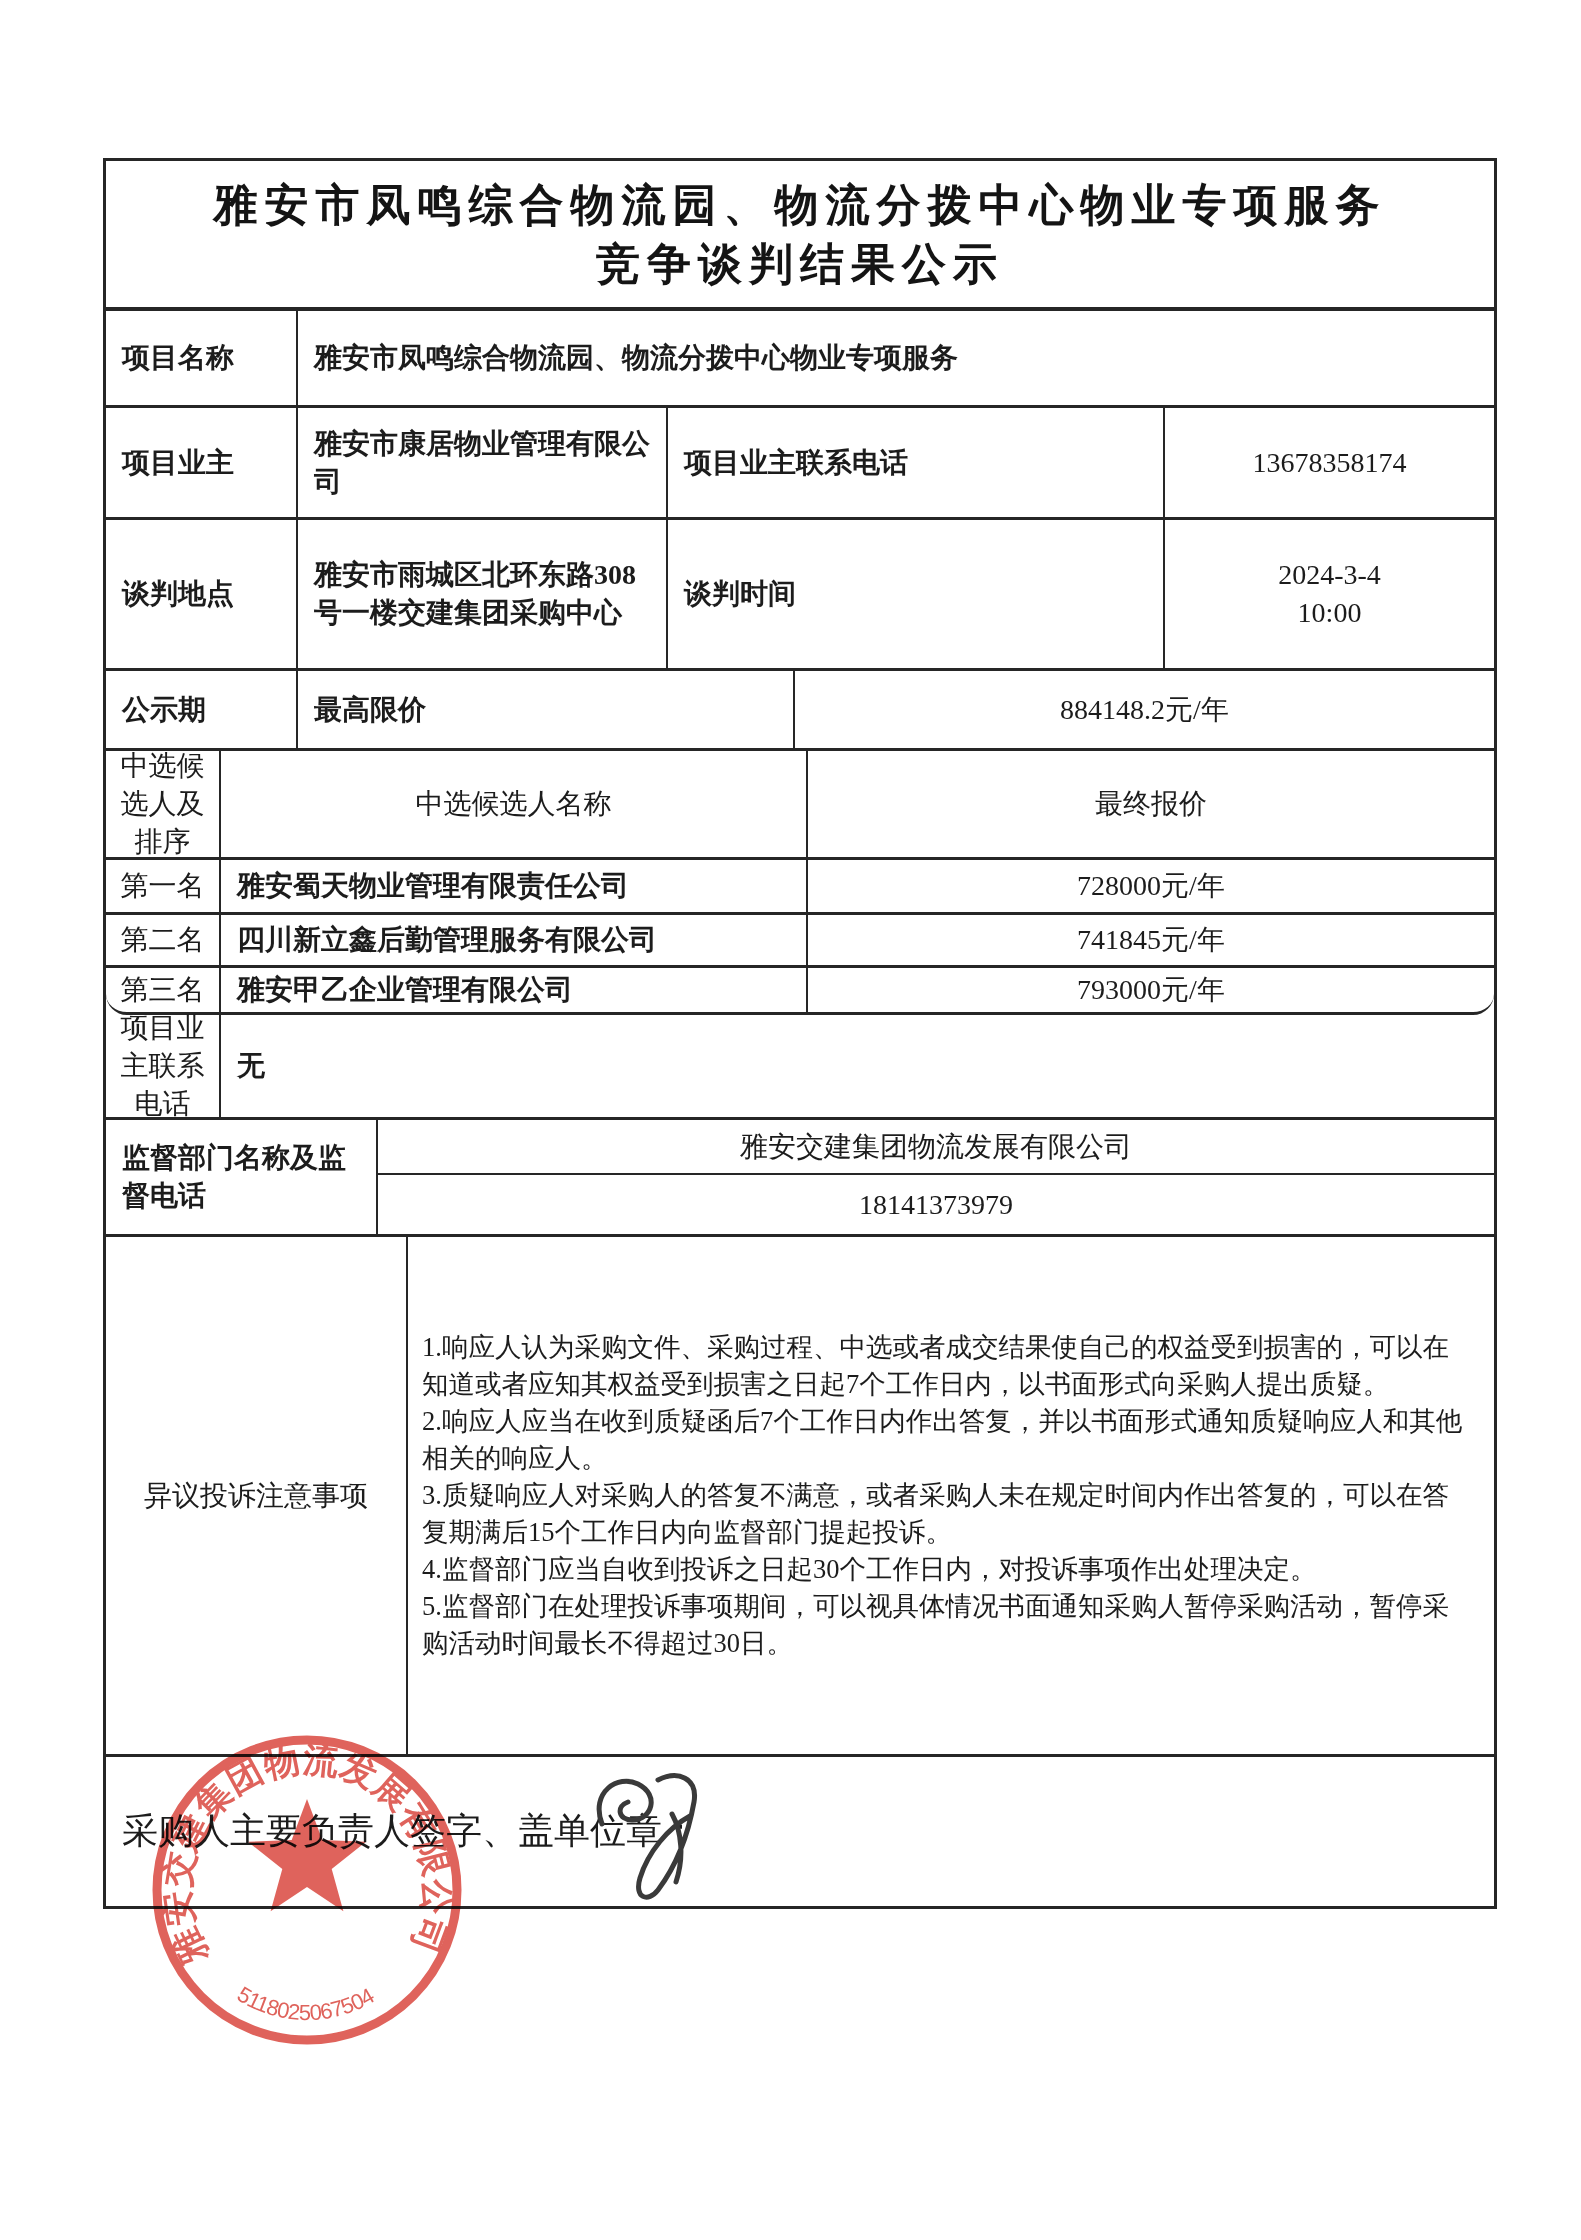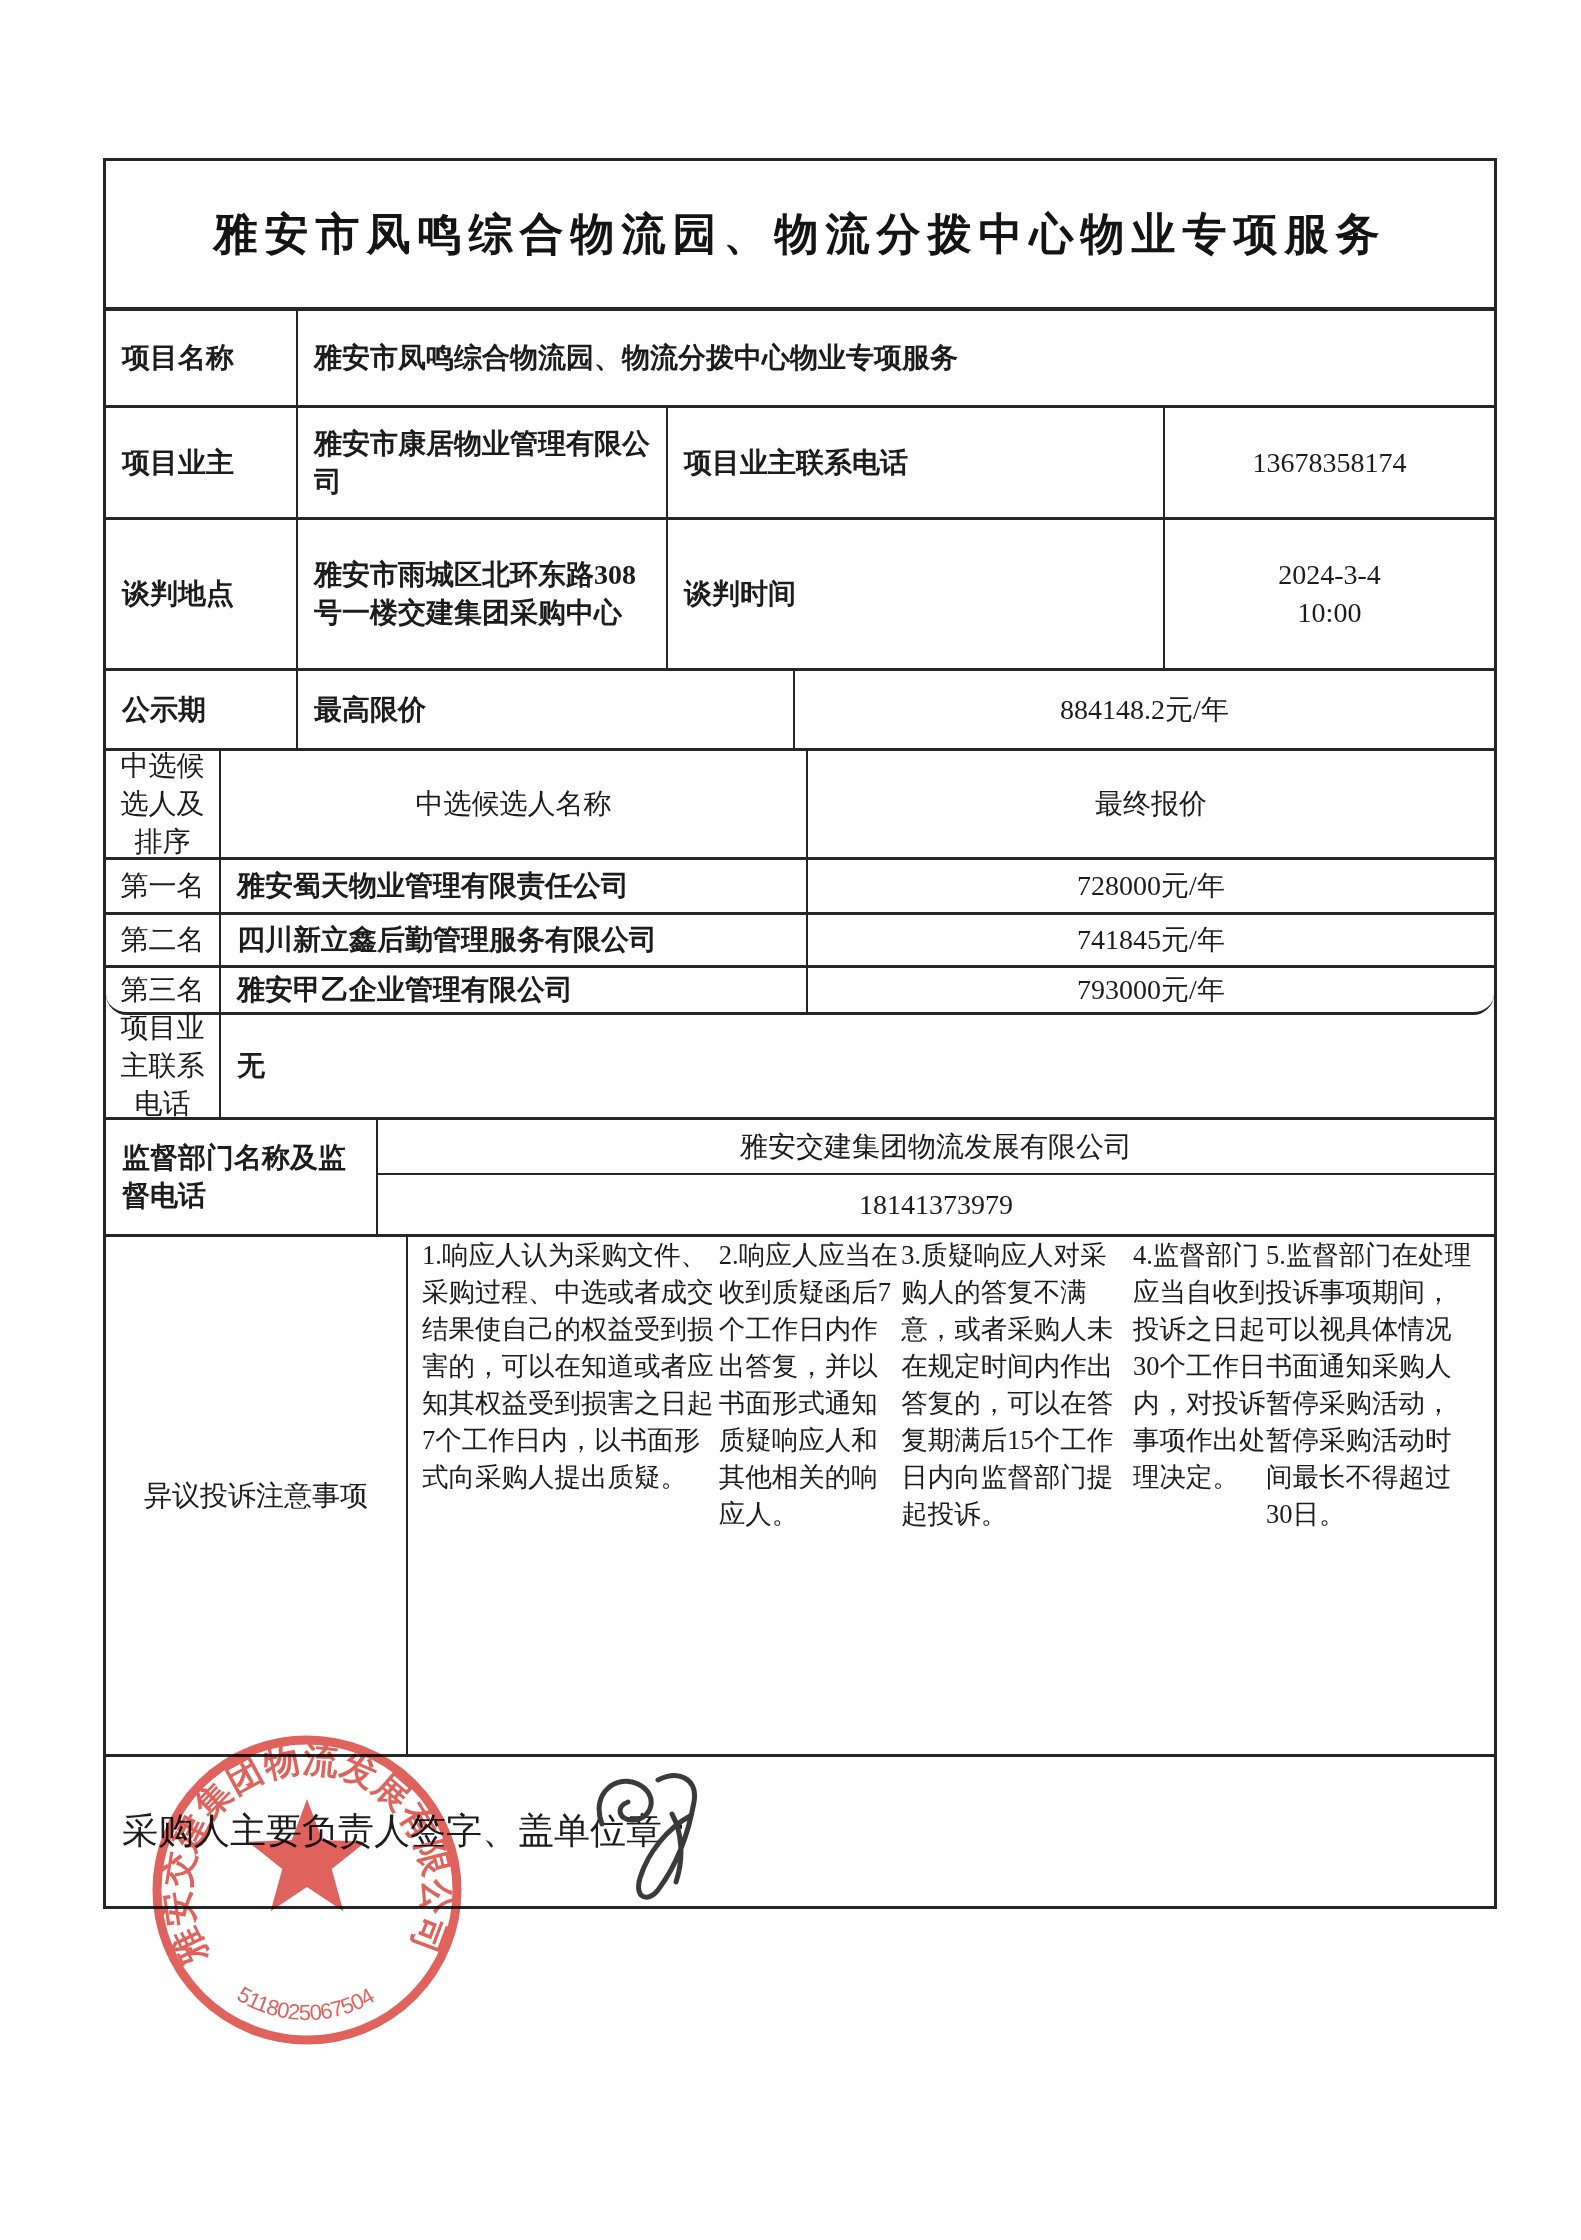--- a/index.html
+++ b/index.html
@@ -50,21 +50,21 @@
   .r-obj   { height:520px; }
   .r-sign  { height:149px; }
   .two-line-val { display:flex; flex-direction:column; align-items:center; justify-content:center; }
   .stack { flex:1; display:flex; flex-direction:column; }
   .stack-top {
     height:55px; border-bottom:2px solid #262626; box-sizing:border-box;
     display:flex; align-items:center; justify-content:center; font-size:28px;
   }
   .stack-bottom { flex:1; display:flex; align-items:center; justify-content:center; font-size:28px; }
   .notice-cell {
-    flex:1; display:flex; flex-direction:row; justify-content:center;
+    flex:1; display:flex; flex-direction:column; justify-content:center;
     padding:0 20px 0 14px; font-size:26.5px; line-height:37px; text-align:left;
   }
   .sign-cell { flex:1; display:flex; align-items:center; padding-left:16px; font-size:36px; }
   .wrap-narrow { padding:0 4px; }
   
   .stamp {
     position:absolute; left:132px; top:1678px; width:350px; height:405px;
     opacity:0.84; mix-blend-mode:multiply; pointer-events:none;
   }
   .signature-svg {
@@ -74,20 +74,21 @@
 </style>
 </head>
 <body>
 
 <div class="page">
 
   <div class="doc-table">
 
     <div class="title-row">
       <div class="title-line">雅安市凤鸣综合物流园、物流分拨中心物业专项服务</div>
+      <div class="title-line">竞争谈判结果公示</div>
     </div>
 
     <div class="row r-projname">
       <div class="cell w-lab padL">项目名称</div>
       <div class="cell grow no-r padL">雅安市凤鸣综合物流园、物流分拨中心物业专项服务</div>
     </div>
 
     <div class="row r-owner">
       <div class="cell w-lab padL">项目业主</div>
       <div class="cell w-val padL">雅安市康居物业管理有限公司</div>

